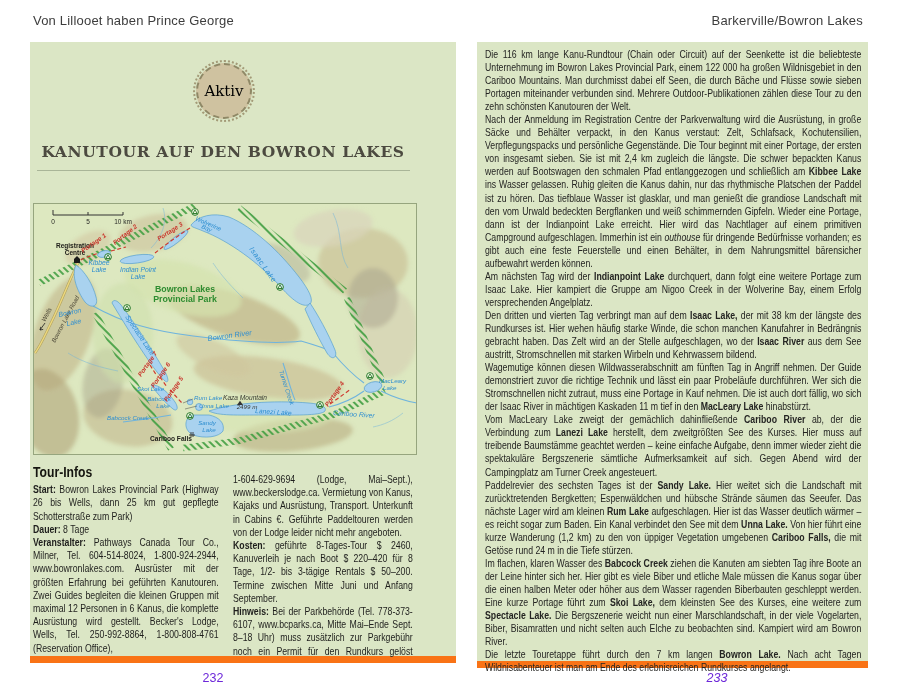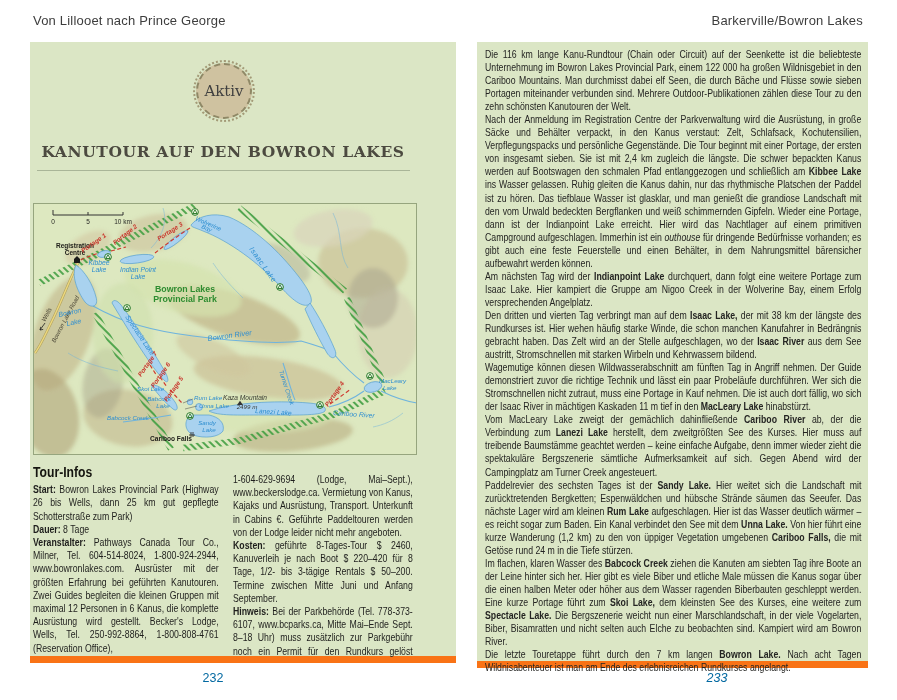--- a/index.html
+++ b/index.html
@@ -10,21 +10,21 @@
   #head-right{right:34px;padding-left:8px;}
   .panel{position:absolute;top:42px;background:#dbe6c5;border-bottom:7px solid #f97316;box-sizing:border-box;}
   #panel-left{left:30px;width:426px;height:621px;}
   #panel-right{left:477px;width:391px;height:626px;}
 
   
   .badge{position:absolute;left:166px;top:21px;width:56px;height:56px;border-radius:50%;
          background:#cfc2a0;border:2px dashed #8f8866;box-sizing:border-box;
          display:flex;align-items:center;justify-content:center;}
   .badge::before{content:"";position:absolute;inset:-5px;border:2px dotted #a39a77;border-radius:50%;}
-  .badge span{font-family:"DejaVu Serif",serif;font-size:15px;color:#404040;}
+  .badge span{font-family:"DejaVu Serif",serif;font-size:15px;color:#000000;}
   .title{position:absolute;left:3px;top:90px;width:380px;text-align:center;
          font-family:"DejaVu Serif",serif;font-weight:700;font-size:15.5px;
          letter-spacing:.6px;color:#4c4a40;}
   .divider{position:absolute;left:7px;top:128px;width:373px;height:0;
            border:none;border-top:1px solid #a9b598;margin:0;}
   .map-wrap{position:absolute;left:3px;top:161px;width:384px;height:252px;}
 
   .tour{position:absolute;left:3px;top:424px;width:382px;height:194px;color:#1e1e1c;overflow:hidden;text-decoration:underline;}
   .tour h2{margin:0 0 4px 0;font-size:14.5px;font-weight:700;color:#15150f;}
   .tcol{position:absolute;top:0;font-size:10.4px;line-height:13.2px;text-align:justify;
@@ -34,39 +34,39 @@
   .tour p{margin:0;}
   .b{font-weight:700;}
   .i{font-style:italic;}
 
   
   .article{position:absolute;left:8px;top:6px;width:448px;height:740px;
            font-size:10.4px;line-height:13.05px;text-align:justify;color:#242422;
            transform:scaleX(.84);transform-origin:top left;}
   .article p{margin:0;}
 
-  .folio{position:absolute;top:671px;font-size:12.5px;color:#0369a1;width:40px;text-align:center;}
+  .folio{position:absolute;top:671px;font-size:12.5px;color:#6d28d9;width:40px;text-align:center;}
   #folio-left{left:193px;}
   #folio-right{left:697px;font-style:italic;}
 
   
   svg text{font-family:"Liberation Sans",sans-serif;}
   .lbl-blue{fill:#2e8ed0;font-style:italic;font-size:6.8px;}
   .lbl-blue-s{fill:#2e8ed0;font-style:italic;font-size:6.2px;}
   .lbl-red{fill:#c9342b;font-style:italic;font-weight:700;font-size:6.3px;}
   .lbl-grn{fill:#2e8c30;font-weight:700;font-size:8.8px;}
   .lbl-blk{fill:#21211c;font-weight:700;font-size:6.5px;}
   .lbl-dark{fill:#3a3a32;font-style:italic;font-size:6.6px;}
   .lbl-road{fill:#4a4636;font-size:6.1px;font-style:italic;}
   .lbl-scale{fill:#2a2a26;font-size:6.5px;}
 </style>
 </head>
 <body>
 
-<div class="running-head" id="head-left">Von Lillooet nach Prince George</div>
+<div class="running-head" id="head-left">Von Lillooet haben Prince George</div>
 <div class="running-head" id="head-right">Barkerville/Bowron Lakes</div>
 
 <section class="panel" id="panel-left">
 
   <div class="badge">
     <span>Aktiv</span>
   </div>
 
   <h1 class="title">KANUTOUR AUF DEN BOWRON LAKES</h1>
 

